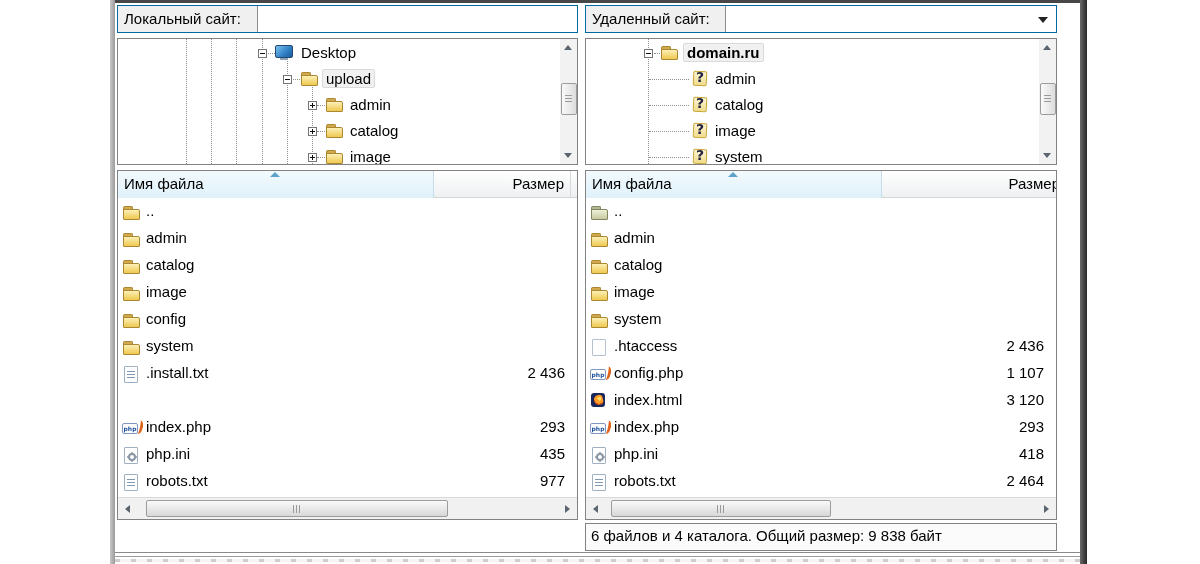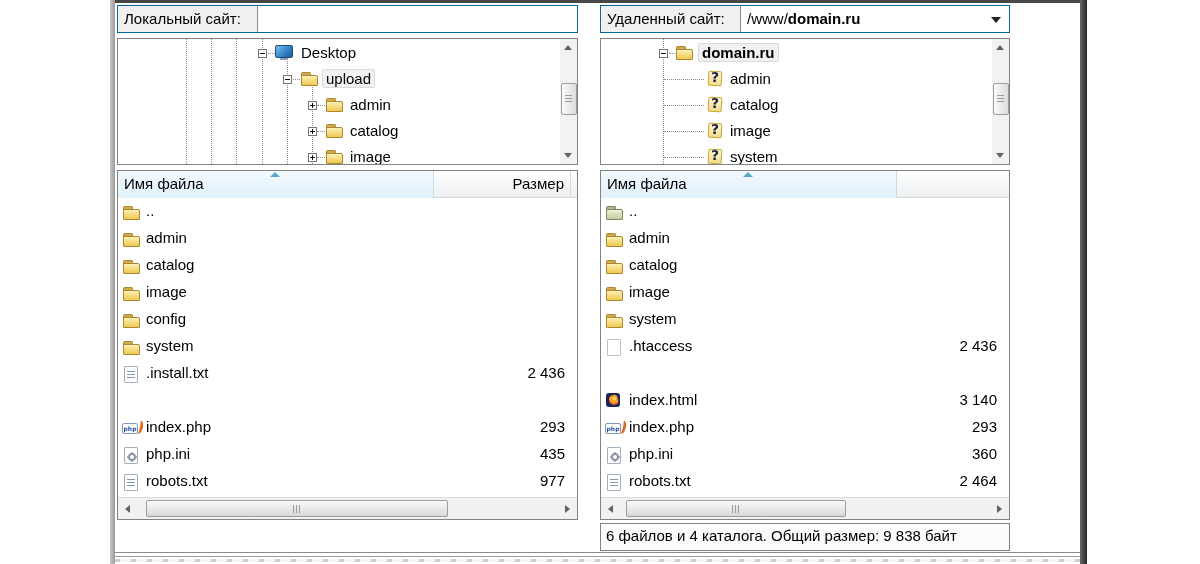--- a/index.html
+++ b/index.html
@@ -14,21 +14,21 @@
   #border-left{left:110px;top:0;width:5px;height:564px;background:linear-gradient(90deg,#c8c8c8,#9a9a9a)}
   #border-top{left:115px;top:0;width:965px;height:3px;background:#474747}
   #border-right{left:1080px;top:0;width:7px;height:564px;background:linear-gradient(90deg,#6a6a6a,#262626)}
   #bottom-line1{left:115px;top:552px;width:965px;height:1px;background:#8a8a8a}
   #bottom-line2{left:115px;top:556px;width:965px;height:1px;background:#9c9c9c}
   #bottom-dashes{left:115px;top:559px;width:965px;height:3px;
     background:repeating-linear-gradient(90deg,#cdcdcd 0 5px,#f4f4f4 5px 16px)}
 
   .panel{position:absolute;top:0;height:564px}
   #panel-local{left:117px;width:461px}
-  #panel-remote{left:600px;width:410px}
+  #panel-remote{left:585px;width:472px}
 
   
   .sitebar{position:absolute;left:0;top:5px;height:28px;width:100%;
     border:1px solid #0369a1;box-sizing:border-box;background:#fff;display:flex}
   .sitebar-label{background:#f0f0f0;border-right:1px solid #8d8d8d;width:140px;
     line-height:26px;padding-left:6px;box-sizing:border-box;flex:none;white-space:nowrap}
   .combo{position:relative;flex:1;background:#fff}
   .combo-text{position:absolute;left:6px;top:0;line-height:26px;white-space:pre}
   .bold{font-weight:bold}
   .combo-arrow{position:absolute;right:8px;top:11px;width:0;height:0;
@@ -254,21 +254,20 @@
     </div>
   </div>
 
 </div>
 
 <div class="panel" id="panel-remote">
 
   <div class="sitebar">
     <div class="sitebar-label">Удаленный сайт:</div>
     <div class="combo">
-      <span class="combo-text"><span>/www/</span><span class="bold">domain.ru</span></span>
       <span class="combo-arrow"></span>
     </div>
   </div>
 
   <div class="treebox">
     <div class="gv" style="left:62px;top:0;height:125px"></div>
     <div class="gh" style="left:68px;top:14px;width:6px"></div>
     <div class="gh" style="left:63px;top:40px;width:40px"></div>
     <div class="gh" style="left:63px;top:66px;width:40px"></div>
     <div class="gh" style="left:63px;top:92px;width:40px"></div>
@@ -337,34 +336,39 @@
     <div class="lrow" style="top:135px">
       <span class="icon" style="left:4px;top:5px" data-icon="folder"></span>
       <span class="r-name">system</span>
       <span class="r-size"></span>
     </div>
     <div class="lrow" style="top:162px">
       <span class="icon" style="left:4px;top:5px" data-icon="file-blank"></span>
       <span class="r-name">.htaccess</span>
       <span class="r-size">2 436</span>
     </div>
+    <div class="lrow" style="top:189px">
+      <span class="icon" style="left:4px;top:5px" data-icon="file-php"></span>
+      <span class="r-name">config.php</span>
+      <span class="r-size">1 107</span>
+    </div>
     <div class="lrow" style="top:216px">
       <span class="icon" style="left:4px;top:5px" data-icon="file-html"></span>
       <span class="r-name">index.html</span>
-      <span class="r-size">3 140</span>
+      <span class="r-size">3 120</span>
     </div>
     <div class="lrow" style="top:243px">
       <span class="icon" style="left:4px;top:5px" data-icon="file-php"></span>
       <span class="r-name">index.php</span>
       <span class="r-size">293</span>
     </div>
     <div class="lrow" style="top:270px">
       <span class="icon" style="left:4px;top:5px" data-icon="file-ini"></span>
       <span class="r-name">php.ini</span>
-      <span class="r-size">360</span>
+      <span class="r-size">418</span>
     </div>
     <div class="lrow" style="top:297px">
       <span class="icon" style="left:4px;top:5px" data-icon="file-text"></span>
       <span class="r-name">robots.txt</span>
       <span class="r-size">2 464</span>
     </div>
 
     <div class="hscroll">
       <span class="tri-left"></span>
       <span class="h-thumb" style="left:25px;width:220px"></span>

